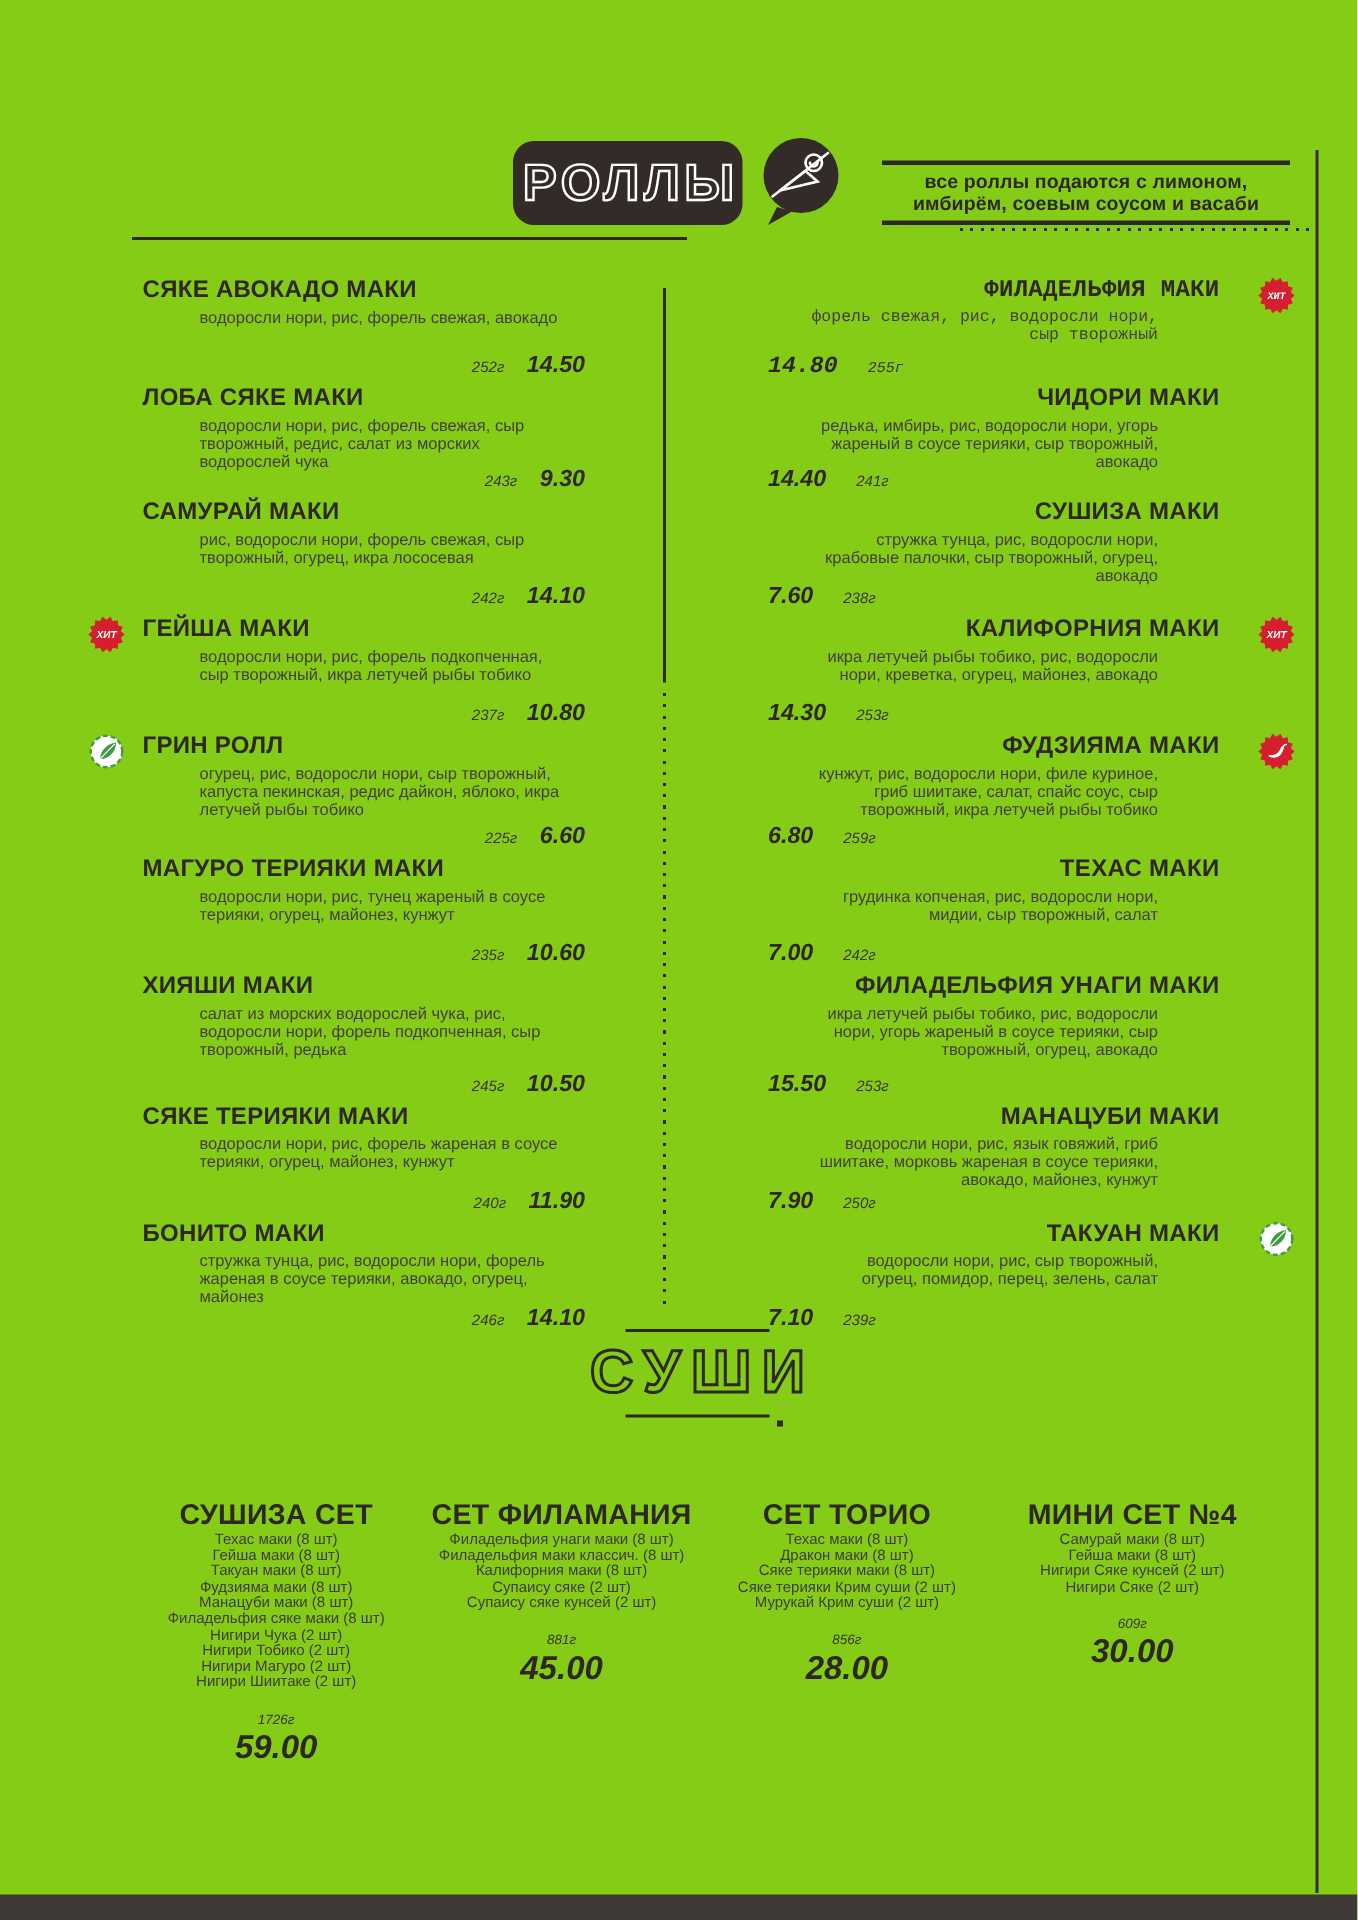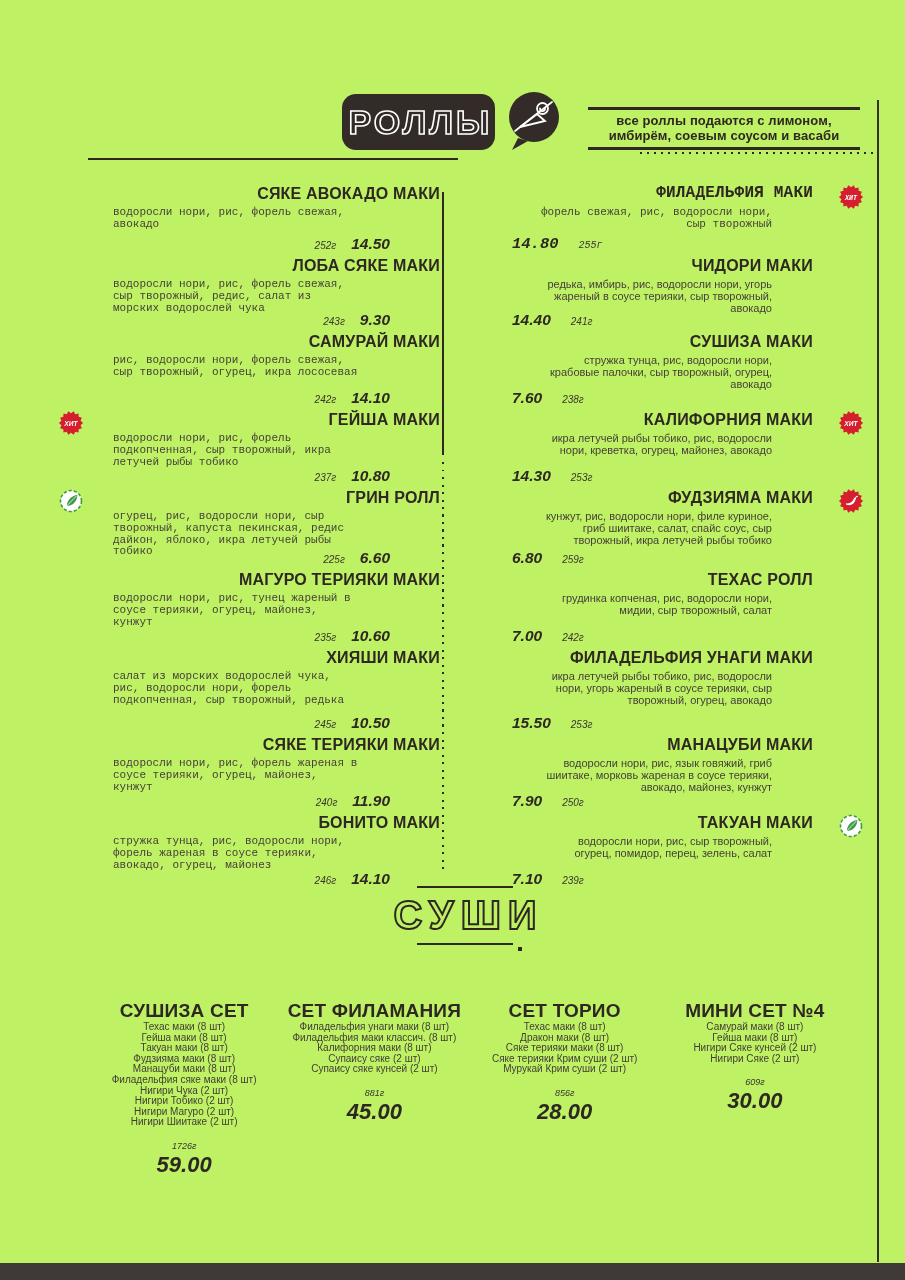--- a/index.html
+++ b/index.html
@@ -1,17 +1,17 @@
 <!DOCTYPE html>
 <html><head>
 <meta charset="utf-8">
 <style>
   html,body{margin:0;padding:0;background:#ffffff;}
   body{font-family:"Liberation Sans","DejaVu Sans",sans-serif;color:#2e2722;}
-  .page{position:relative;width:905px;height:1280px;background:#bef264;overflow:hidden;}
+  .page{position:relative;width:905px;height:1280px;background:#84cc16;overflow:hidden;}
 
   
   .header-rule-left{position:absolute;left:88px;top:158px;width:370px;height:2px;background:#2e2722;}
   .logo-box{position:absolute;left:342px;top:94px;width:153px;height:56px;background:#322b27;border-radius:14px;
             display:flex;align-items:center;justify-content:center;}
   .logo-text{font-size:34px;font-weight:800;letter-spacing:3px;padding-left:4px;
              color:#fff;-webkit-text-fill-color:transparent;-webkit-text-stroke:1.6px #fff;}
   .sushi-logo{position:absolute;left:506px;top:90px;width:56px;height:62px;}
   .note{position:absolute;left:588px;top:107px;width:272px;border-top:3px solid #2e2722;border-bottom:3px solid #2e2722;
         padding:3px 0 4px;text-align:center;font-size:13px;font-weight:700;line-height:15px;letter-spacing:0.1px;}
@@ -24,24 +24,24 @@
         background:repeating-linear-gradient(180deg,#2e2722 0 2px,transparent 2px 7.5px);}
   .side-rule{position:absolute;left:877px;top:100px;width:2px;height:1162px;background:#35302c;}
   .bottom-bar{position:absolute;left:0;bottom:0;width:905px;height:17px;background:#3f3937;}
 
   
   .col{position:absolute;top:185px;}
   .col-left{left:88px;width:352px;}
   .col-right{left:500px;width:378px;}
   .item{position:relative;box-sizing:border-box;}
   .item-name{font-size:16px;font-weight:800;letter-spacing:0.2px;line-height:17px;color:#2e2722;}
-  .col-left  .item-name{padding-left:7px;text-align:right;}
+  .col-left  .item-name{padding-left:7px;}
   .col-right .item-name{text-align:right;padding-right:65px;}
   .item-desc{margin-top:5px;font-size:11px;line-height:11.8px;color:#46403a;}
-  .col-left  .item-desc{margin-left:25px;width:245px;font-family:Liberation Mono, monospace;}
+  .col-left  .item-desc{margin-left:45px;width:245px;}
   .col-right .item-desc{text-align:right;padding-right:106px;padding-left:40px;}
   .item-priceline{position:absolute;display:flex;align-items:baseline;bottom:4px;}
   .col-left  .item-priceline{right:50px;gap:15px;}
   .col-right .item-priceline{left:12px;gap:20px;flex-direction:row-reverse;}
   .item-weight{font-style:italic;font-size:10px;color:#3a342f;}
   .item-price{font-style:italic;font-size:15.5px;font-weight:700;color:#2e2722;}
   .badge-slot{position:absolute;top:-1px;width:26px;height:26px;}
   .col-left  .badge-slot{left:-30px;}
   .col-right .badge-slot{right:14px;}
 
@@ -232,21 +232,21 @@
           </svg></div>
     <div class="item-name">ФУДЗИЯМА МАКИ</div>
     <div class="item-desc">кунжут, рис, водоросли нори, филе куриное, гриб шиитаке, салат, спайс соус, сыр творожный, икра летучей рыбы тобико</div>
     <div class="item-priceline">
       <span class="item-weight">259г</span>
       <span class="item-price">6.80</span>
     </div>
   </div>
       <div class="item" style="height: 78px;">
     <div class="badge-slot"></div>
-    <div class="item-name">ТЕХАС РОЛЛ</div>
+    <div class="item-name">ТЕХАС МАКИ</div>
     <div class="item-desc">грудинка копченая, рис, водоросли нори, мидии, сыр творожный,  салат</div>
     <div class="item-priceline">
       <span class="item-weight">242г</span>
       <span class="item-price">7.00</span>
     </div>
   </div>
       <div class="item" style="height: 87px;">
     <div class="badge-slot"></div>
     <div class="item-name">ФИЛАДЕЛЬФИЯ УНАГИ МАКИ</div>
     <div class="item-desc">икра летучей рыбы тобико, рис, водоросли нори, угорь жареный в соусе терияки, сыр творожный,  огурец, авокадо</div>

